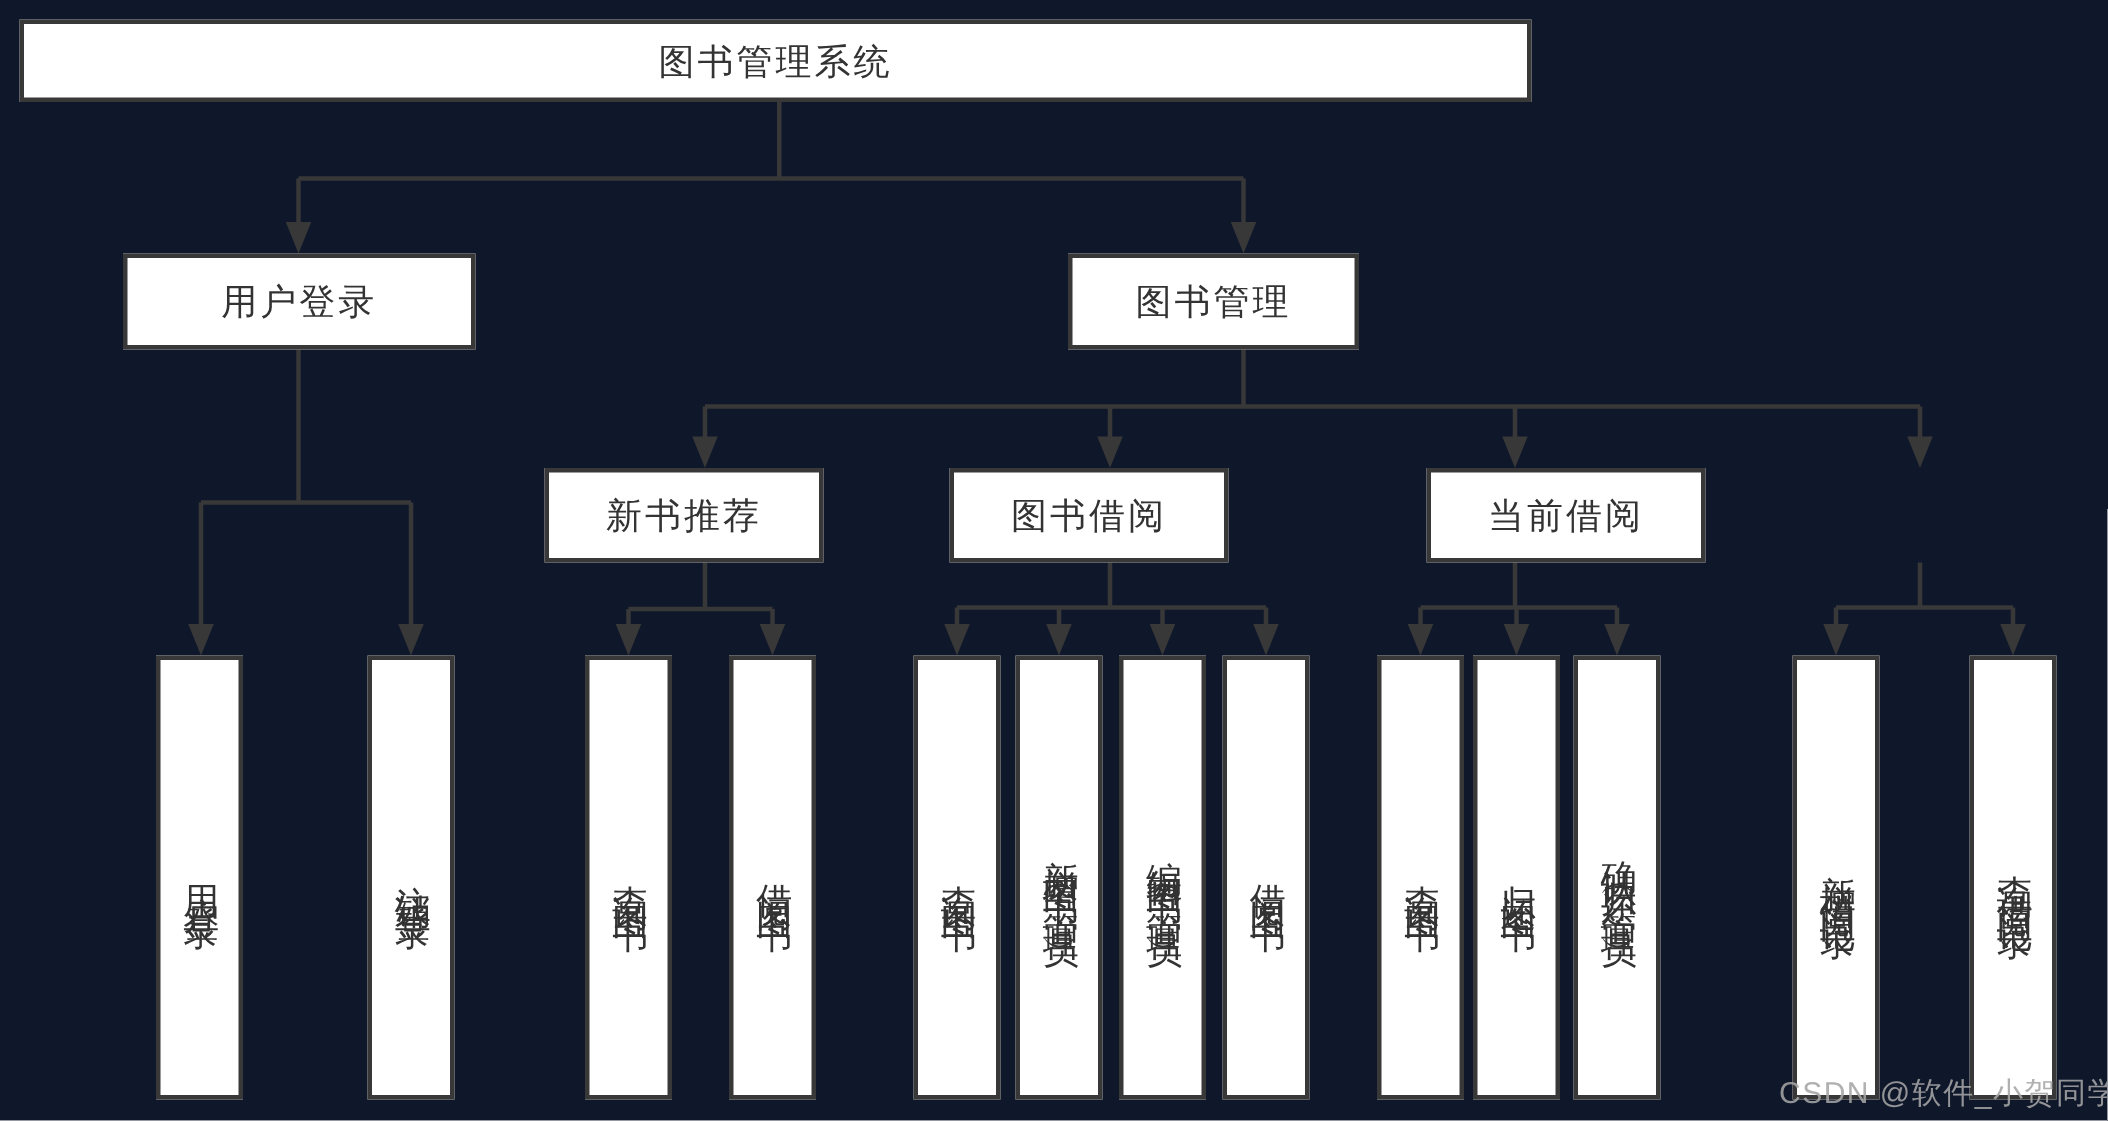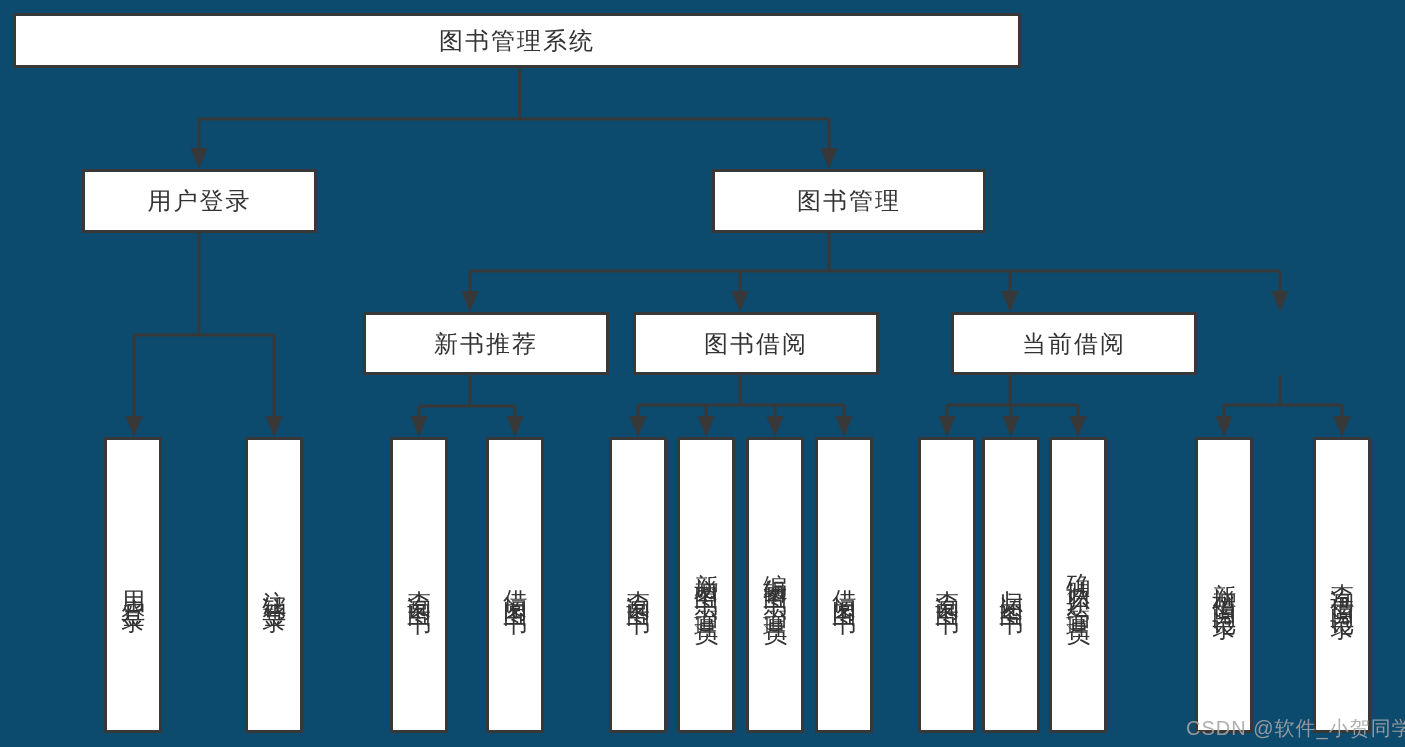--- a/index.html
+++ b/index.html
@@ -1,21 +1,21 @@
 <!DOCTYPE html>
 <html><head>
 <meta charset="utf-8">
 <style>
   html, body { margin: 0; padding: 0; background: #ffffff; }
   body { font-family: "Liberation Sans", "DejaVu Sans", sans-serif; }
   #canvas {
     position: relative;
     width: 1405px;
     height: 747px;
-    background: #0c4a6e;
+    background: #0f172a;
     overflow: hidden;
   }
   #connectors {
     position: absolute;
     left: 0; top: 0;
     width: 1405px; height: 747px;
   }
   .node {
     position: absolute;
     box-sizing: border-box;
@@ -24,21 +24,21 @@
     display: flex;
     align-items: center;
     justify-content: center;
     color: #333333;
     font-size: 24px;
     letter-spacing: 2px;
     z-index: 2;
   }
   .node.root   { left: 13px;  top: 13px;  width: 1008px; height: 55px; }
   .node.lvl2   { top: 169px; height: 64px; }
-  .node.lvl3   { top: 312px; width: 246px; height: 63px; }
+  .node.lvl3   { top: 312px; width: 186px; height: 63px; }
   .node.leaf   { top: 437px; width: 58px;  height: 296px; }
   .leaf span {
     writing-mode: vertical-rl;
     text-orientation: mixed;
     letter-spacing: 7px;
     line-height: 1.1;
     white-space: nowrap;
   }
   .watermark {
     position: absolute;
@@ -91,21 +91,21 @@
     </g>
   </svg>
 
   <div class="node root">
     <span>图书管理系统</span>
   </div>
 
   <div class="node lvl2" style="left:82px; width:235px;">
     <span>用户登录</span>
   </div>
-  <div class="node lvl2" style="left:712px; width:274px;font-family:Liberation Serif, serif;">
+  <div class="node lvl2" style="left:712px; width:194px;font-family:Liberation Serif, serif;">
     <span>图书管理</span>
   </div>
 
   <div class="node lvl3" style="left:363px;">
     <span>新书推荐</span>
   </div>
   <div class="node lvl3" style="left:633px;text-align:center;">
     <span>图书借阅</span>
   </div>
   <div class="node lvl3" style="left:951px;">

